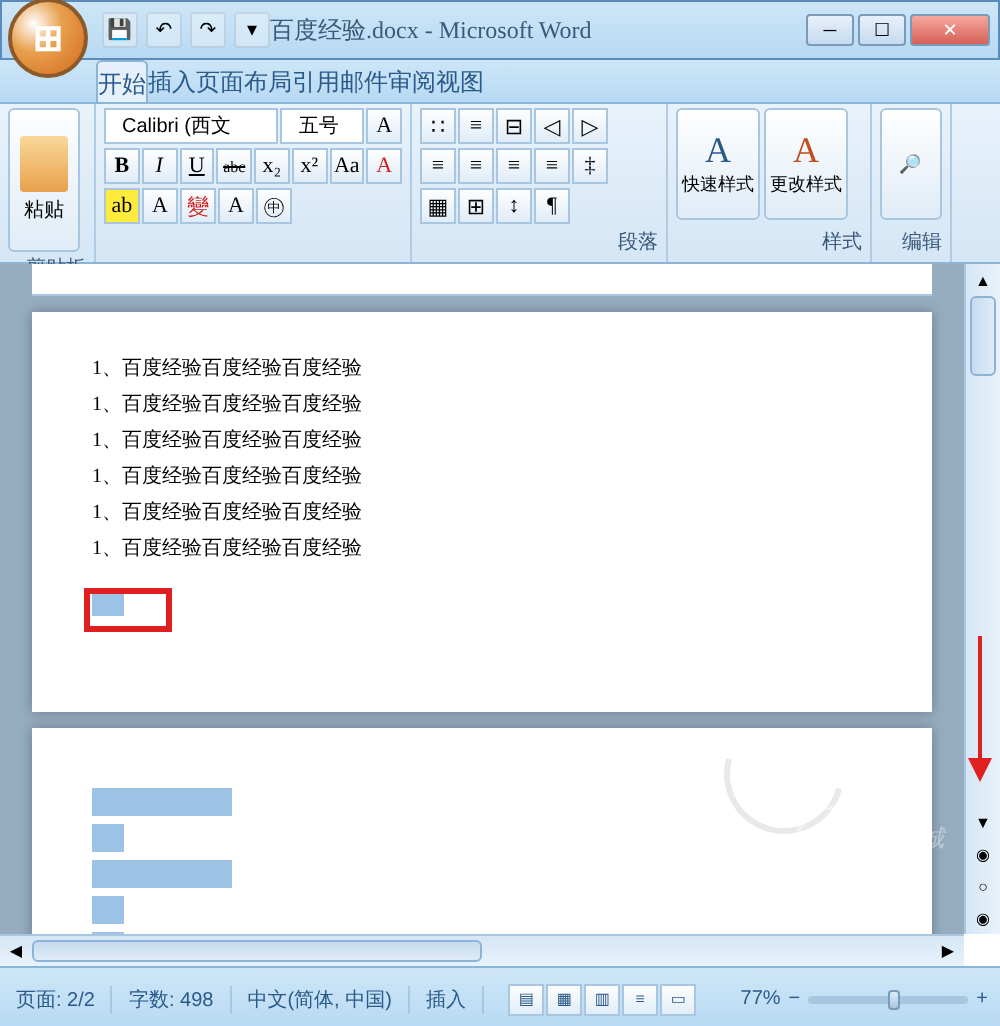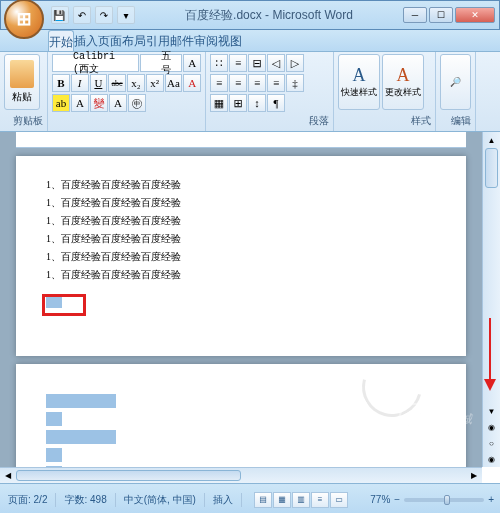--- a/index.html
+++ b/index.html
@@ -2,40 +2,40 @@
 <html><head>
 <meta charset="utf-8">
 <style>
 * { margin: 0; padding: 0; box-sizing: border-box; }
 body { width: 500px; height: 513px; font-family: "Microsoft YaHei", sans-serif; overflow: hidden; background: #fff; position: relative; }
 .title-bar { height: 30px; background: linear-gradient(#cde6f7, #b8d9f3); display: flex; align-items: center; position: relative; border: 1px solid #5b8bb8; }
 .office-btn { width: 40px; height: 40px; border-radius: 50%; background: radial-gradient(circle at 30% 30%, #fff, #e8a04c 40%, #d2691e); position: absolute; left: 3px; top: -2px; z-index: 10; border: 2px solid #8b5a2b; display: flex; align-items: center; justify-content: center; }
 .office-btn span { font-size: 18px; font-weight: bold; color: #fff; }
 .qat { display: flex; gap: 4px; margin-left: 50px; }
 .qat-btn { width: 18px; height: 18px; background: rgba(255,255,255,0.3); border: 1px solid rgba(0,0,0,0.1); border-radius: 2px; display: flex; align-items: center; justify-content: center; font-size: 10px; }
-.title { flex: 1; text-align: center; font-size: 12px; color: #3b5a7a; }
+.title { flex: 1; font-size: 12px; color: #3b5a7a; font-family: Liberation Serif, serif; }
 .win-controls { display: flex; gap: 2px; margin-right: 4px; }
 .win-btn { width: 24px; height: 16px; border: 1px solid #7a9abb; border-radius: 2px; display: flex; align-items: center; justify-content: center; font-size: 9px; }
 .win-btn.min { background: linear-gradient(#e8f0fa, #c5dbf0); }
 .win-btn.max { background: linear-gradient(#e8f0fa, #c5dbf0); }
 .win-btn.close { background: linear-gradient(#f5a8a0, #d66055); color: #fff; width: 40px; }
 .tabs { height: 22px; background: linear-gradient(#cde6f7, #b8d9f3); display: flex; padding-left: 48px; border-bottom: 1px solid #8ab5d6; }
 .tab { padding: 3px 0 0; font-size: 12px; color: #2a5a8a; cursor: pointer; }
 .tab.active { background: #e6f0fa; border: 1px solid #8ab5d6; border-bottom: none; border-radius: 3px 3px 0 0; }
 .ribbon { height: 80px; background: linear-gradient(#e8f2fb, #d5e6f5); display: flex; border-bottom: 1px solid #8ab5d6; }
 .group { border-right: 1px solid #b0cce5; padding: 2px 4px; display: flex; flex-direction: column; }
 .group-content { flex: 1; display: flex; gap: 2px; }
 .group-label { font-size: 10px; text-align: right; color: #3b5a7a; padding: 1px 0; }
 .clipboard { width: 48px; }
-.paste { width: 36px; height: 56px; background: linear-gradient(#fefefe, #e0ecf7); border: 1px solid #a9c6e0; border-radius: 3px; display: flex; flex-direction: column; align-items: center; justify-content: center; font-size: 10px; }
+.paste { width: 36px; height: 72px; background: linear-gradient(#fefefe, #e0ecf7); border: 1px solid #a9c6e0; border-radius: 3px; display: flex; flex-direction: column; align-items: center; justify-content: center; font-size: 10px; }
 .paste-icon { width: 24px; height: 28px; background: linear-gradient(#f9d899, #e8a04c); border-radius: 2px; margin-bottom: 2px; }
 .font-group { width: 158px; }
 .font-rows { display: flex; flex-direction: column; gap: 2px; width: 100%; }
 .font-row { display: flex; gap: 1px; align-items: center; }
-.combo { height: 18px; background: #fff; border: 1px solid #a9c6e0; font-size: 10px; padding: 0 20px; display: flex; align-items: center; font-family: Liberation Mono, monospace; }
+.combo { height: 18px; background: #fff; border: 1px solid #a9c6e0; font-size: 10px; padding: 0 8px; display: flex; align-items: center; }
 .fbtn { width: 18px; height: 18px; background: linear-gradient(#fefefe, #e0ecf7); border: 1px solid #a9c6e0; display: flex; align-items: center; justify-content: center; font-size: 11px; font-family: "Times New Roman"; }
 .para-group { width: 128px; }
 .style-group { width: 102px; }
 .style-btn { width: 42px; height: 56px; background: linear-gradient(#fefefe, #e0ecf7); border: 1px solid #a9c6e0; border-radius: 3px; display: flex; flex-direction: column; align-items: center; justify-content: center; font-size: 9px; }
 .style-icon { font-size: 18px; color: #2a5a8a; font-family: serif; }
 .edit-group { width: 40px; }
 .doc-area { height: 335px; background: #96adc0; overflow: hidden; display: flex; position: relative; }
 .doc-scroll { flex: 1; background: #96adc0; overflow: hidden; position: relative; }
 .page { background: #fff; margin: 8px 16px; box-shadow: 0 0 6px rgba(0,0,0,0.3); position: relative; }
 .page1 { height: 200px; padding: 20px 30px; }

